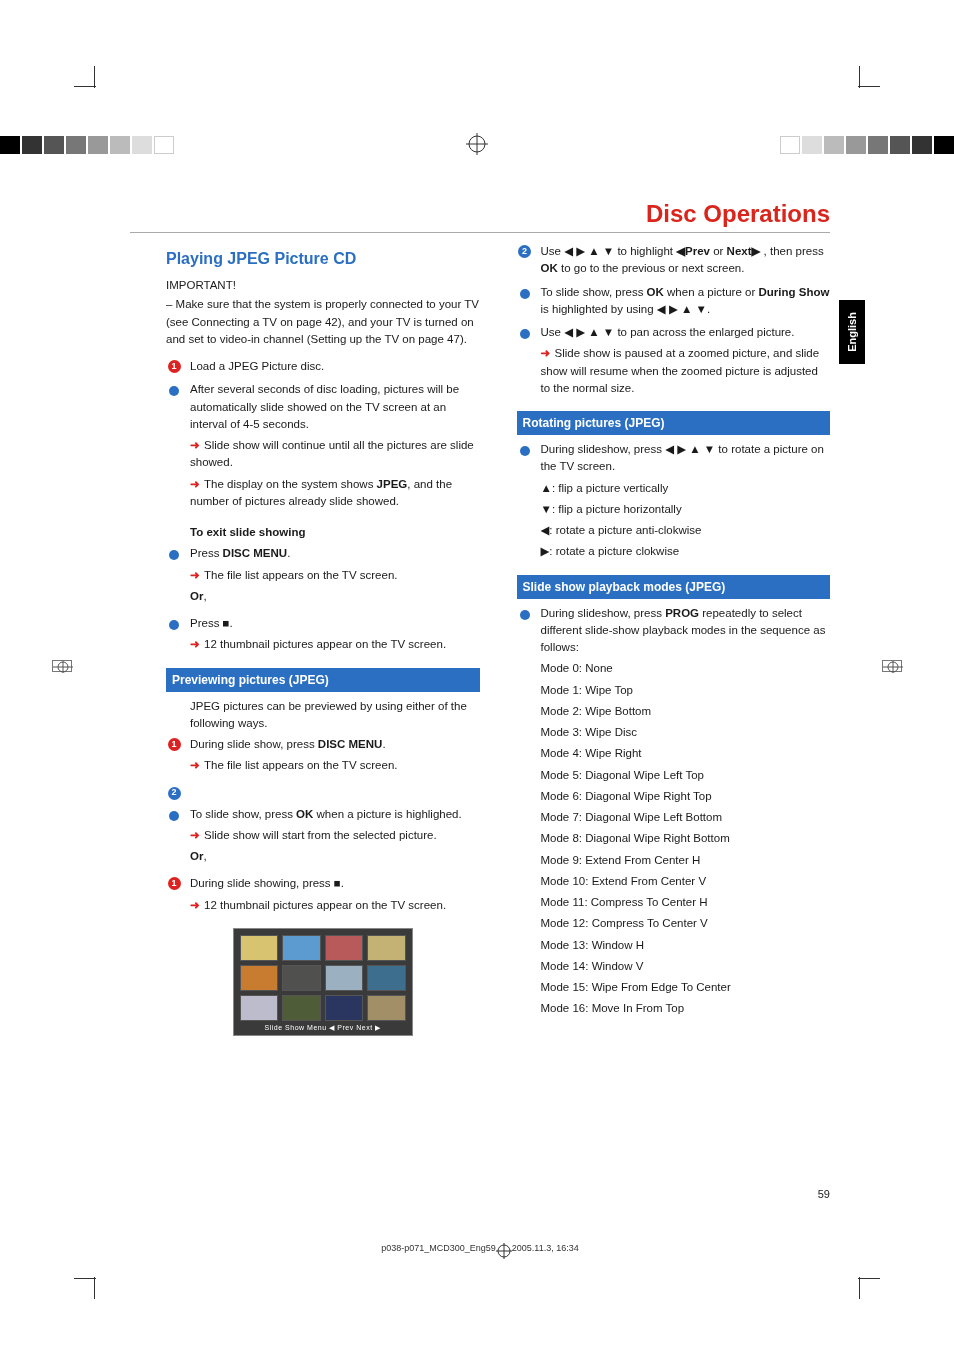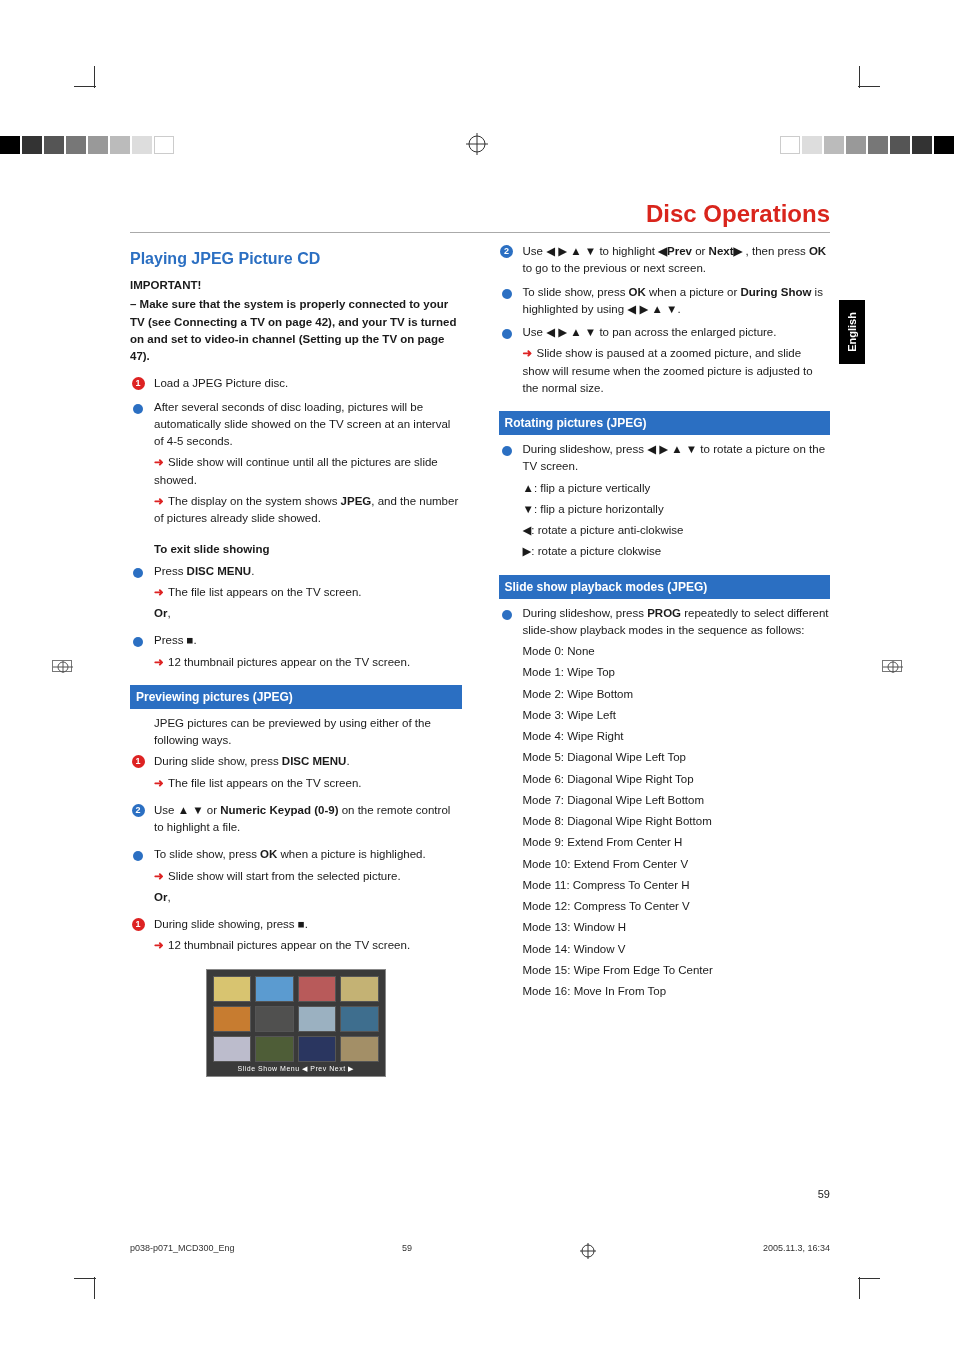--- a/index.html
+++ b/index.html
@@ -60,35 +60,36 @@
     font-size: 24px;
     font-weight: bold;
     padding-bottom: 4px;
     border-bottom: 1px solid #aaa;
     margin-bottom: 10px;
   }
 
   .cols {
     display: flex;
     gap: 37px;
+    margin-left: 36px;
   }
   .col { flex: 1; font-size: 11.5px; line-height: 1.5; color: #1a1a1a; }
 
   .blue-heading {
     color: #2b6fc2;
     font-size: 16px;
     font-weight: bold;
     margin: 4px 0 6px 0;
   }
   .sub-bold {
-    font-weight: bold;
+    font-weight: normal;
     margin-bottom: 2px;
   }
   .bold-para {
-    font-weight: bold;
+    font-weight: normal;
     margin-bottom: 10px;
   }
   .blue-bar {
     background: #2b6fc2;
     color: #fff;
     font-weight: bold;
     padding: 3px 6px;
     margin: 10px 0 6px 0;
     font-size: 12px;
   }
@@ -154,21 +155,21 @@
     bottom: 0;
     font-size: 11px;
   }
 
   .footer {
     position: absolute;
     bottom: 90px;
     left: 130px;
     width: 700px;
     display: flex;
-    justify-content: space-between;
+    justify-content: center;
     font-size: 9px;
     color: #333;
   }
   .crop {
     position: absolute;
     width: 28px; height: 28px;
   }
   .crop::before, .crop::after {
     content: ""; position: absolute; background: #333;
   }
@@ -327,21 +328,20 @@
           <p><span>During slide show, press </span><span class="b">DISC MENU</span>.</p>
           <p><span class="arrow">➜</span><span>The file list appears on the TV screen.</span></p>
         </div>
       </div>
 
       <div class="item">
         <div class="marker">
             <div class="num-circ num-blue">2</div>
           </div>
         <div>
-          <p><span>Use ▲ ▼ or </span><span class="b">Numeric Keypad (0-9)</span><span> on the remote control to highlight a file.</span></p>
         </div>
       </div>
 
       <div class="item">
         <div class="marker">
             <div class="bullet-dot"></div>
           </div>
         <div>
           <p><span>To slide show, press </span><span class="b">OK</span><span> when a picture is highlighed.</span></p>
           <p><span class="arrow">➜</span><span>Slide show will start from the selected picture.</span></p>
@@ -430,21 +430,21 @@
 
       <div class="item">
         <div class="marker">
             <div class="bullet-dot"></div>
           </div>
         <div>
           <p><span>During slideshow, press </span><span class="b">PROG</span><span> repeatedly to select different slide-show playback modes in the sequence as follows:</span></p>
           <p>Mode 0: None</p>
           <p>Mode 1: Wipe Top</p>
           <p>Mode 2: Wipe Bottom</p>
-          <p>Mode 3: Wipe Left</p>
+          <p>Mode 3: Wipe Disc</p>
           <p>Mode 4: Wipe Right</p>
           <p>Mode 5: Diagonal Wipe Left Top</p>
           <p>Mode 6: Diagonal Wipe Right Top</p>
           <p>Mode 7: Diagonal Wipe Left Bottom</p>
           <p>Mode 8: Diagonal Wipe Right Bottom</p>
           <p>Mode 9: Extend From Center H</p>
           <p>Mode 10: Extend From Center V</p>
           <p>Mode 11: Compress To Center H</p>
           <p>Mode 12: Compress To Center V</p>
           <p>Mode 13: Window H</p>

